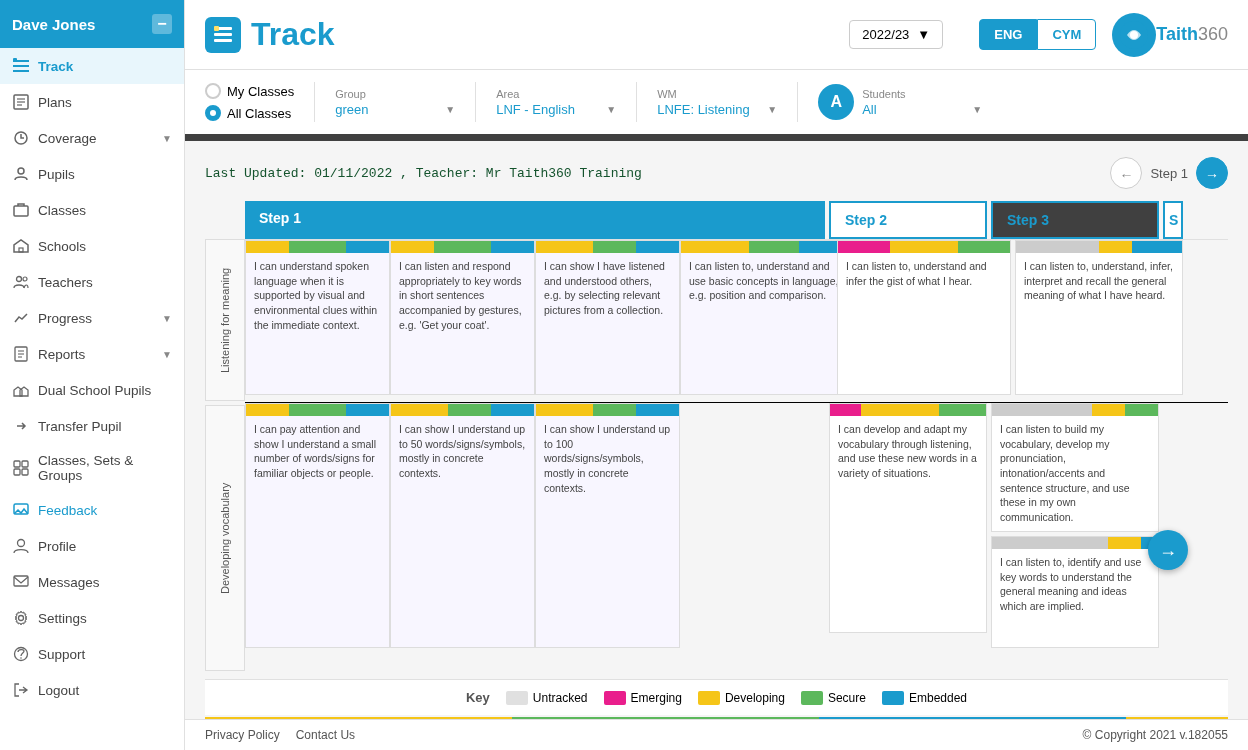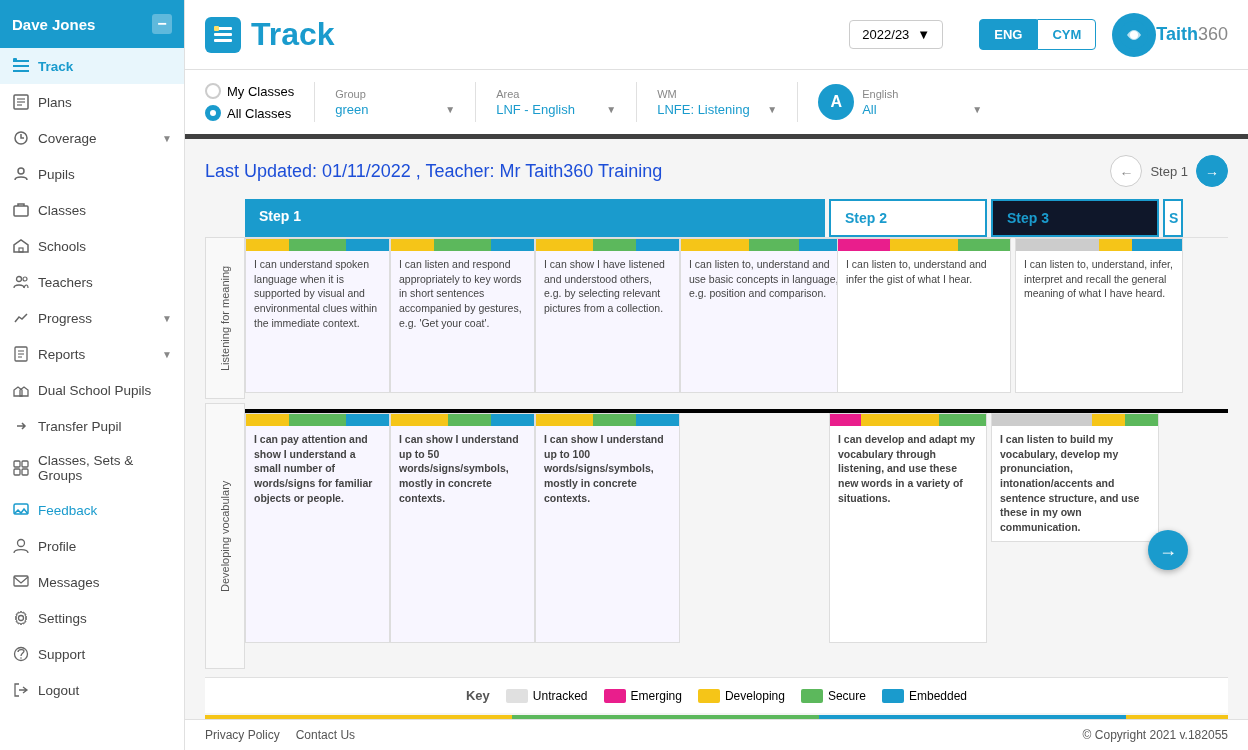--- a/index.html
+++ b/index.html
@@ -32,38 +32,38 @@
     .lang-btn:first-child { border-radius: 4px 0 0 4px; }
     .lang-btn:last-child { border-radius: 0 4px 4px 0; }
     .taith-logo { display: flex; align-items: center; gap: 0; }
     .taith-circle { width: 44px; height: 44px; border-radius: 50%; background: #1a9bcd; display: flex; align-items: center; justify-content: center; overflow: hidden; }
 
     
     .main-content { flex: 1; display: flex; flex-direction: column; overflow: hidden; }
     .main-inner { flex: 1; overflow: auto; padding: 0; }
 
     
-    .filter-bar { background: #fff; border-bottom: 5px solid #404040; padding: 12px 20px; display: flex; align-items: center; gap: 20px; flex-shrink: 0; }
+    .filter-bar { background: #fff; border-bottom: 7px solid #404040; padding: 12px 20px; display: flex; align-items: center; gap: 20px; flex-shrink: 0; }
     .radio-group { display: flex; flex-direction: column; gap: 6px; }
     .radio-item { display: flex; align-items: center; gap: 6px; cursor: pointer; }
     .radio-circle { width: 16px; height: 16px; border-radius: 50%; border: 2px solid #ccc; flex-shrink: 0; }
     .radio-circle.checked { border-color: #1a9bcd; background: #1a9bcd; position: relative; }
     .radio-circle.checked::after { content: ''; position: absolute; top: 50%; left: 50%; transform: translate(-50%,-50%); width: 6px; height: 6px; background: #fff; border-radius: 50%; }
     .filter-divider { width: 1px; height: 40px; background: #e0e0e0; }
     .filter-dropdown { display: flex; flex-direction: column; gap: 2px; cursor: pointer; min-width: 120px; }
     .filter-label { font-size: 11px; color: #888; }
     .filter-value { font-size: 13px; color: #1a9bcd; display: flex; align-items: center; gap: 4px; }
     .filter-value .down-arrow { margin-left: auto; color: #888; font-size: 10px; }
     .students-avatar { width: 36px; height: 36px; border-radius: 50%; background: #1a9bcd; color: #fff; display: flex; align-items: center; justify-content: center; font-size: 16px; font-weight: bold; margin-right: 8px; }
     .students-dropdown { display: flex; align-items: center; cursor: pointer; }
 
     
     .content-area { padding: 16px 20px; flex: 1; overflow: auto; }
     .update-bar { display: flex; align-items: center; justify-content: space-between; margin-bottom: 12px; }
-    .update-text { font-size: 18px; color: #1d4ed8; }
+    .update-text { font-size: 13px; color: #14532d; font-family: Liberation Mono, monospace; }
     .step-nav { display: flex; align-items: center; gap: 8px; }
     .nav-arrow { width: 32px; height: 32px; border-radius: 50%; border: 1px solid #ccc; background: #fff; display: flex; align-items: center; justify-content: center; cursor: pointer; font-size: 14px; color: #888; }
     .nav-arrow.active { background: #1a9bcd; color: #fff; border-color: #1a9bcd; }
     .step-label { font-size: 13px; color: #555; }
     .key-item { display: flex; align-items: center; gap: 5px; font-size: 12px; }
 
     
     .footer { background: #fff; border-top: 1px solid #e0e0e0; padding: 8px 20px; display: flex; justify-content: space-between; align-items: center; font-size: 12px; color: #555; flex-shrink: 0; }
     .card-item { width: 145px; min-height: 140px; border: 1px solid #ddd; background: #f8f6ff; flex-shrink: 0; display: flex; flex-direction: column; }
     .card-item.white-bg { background: #fff; }
@@ -343,21 +343,21 @@
         <span class="filter-label">WM</span>
         <div class="filter-value">
           <span>LNFE: Listening</span>
           <span class="down-arrow">▼</span>
         </div>
       </div>
       <div class="filter-divider"></div>
       <div class="students-dropdown">
         <div class="students-avatar">A</div>
         <div class="filter-dropdown">
-          <span class="filter-label">English</span>
+          <span class="filter-label">Students</span>
           <div class="filter-value">
             <span>All</span>
             <span class="down-arrow">▼</span>
           </div>
         </div>
       </div>
     </div>
 
     <div class="main-inner">
       <div class="content-area">
@@ -382,21 +382,21 @@
 
           <div style="flex:1;overflow:hidden;">
 
             <div style="display:flex;margin-bottom:0;">
               <div style="background:#1a9bcd;color:#fff;padding:9px 14px;font-size:14px;font-weight:bold;width:580px;flex-shrink:0;">
                 <span>Step 1</span>
               </div>
               <div style="background:#fff;color:#1a9bcd;padding:9px 14px;font-size:14px;font-weight:bold;width:158px;flex-shrink:0;border:2px solid #1a9bcd;margin-left:4px;">
                 <span>Step 2</span>
               </div>
-              <div style="background:#0f172a;color:#1a9bcd;padding:9px 14px;font-size:14px;font-weight:bold;width:168px;flex-shrink:0;border:2px solid #1a9bcd;margin-left:4px;overflow:hidden;">
+              <div style="background:#404040;color:#1a9bcd;padding:9px 14px;font-size:14px;font-weight:bold;width:168px;flex-shrink:0;border:2px solid #1a9bcd;margin-left:4px;overflow:hidden;">
                 <span>Step 3</span>
               </div>
               <div style="background:#fff;color:#1a9bcd;padding:9px 4px;font-size:14px;font-weight:bold;width:20px;flex-shrink:0;border:2px solid #1a9bcd;margin-left:4px;overflow:hidden;">S</div>
             </div>
 
             <div style="display:flex;margin-top:0;border-top:1px solid #e0e0e0;">
 
               <div style="display:flex;width:580px;flex-shrink:0;">
                 <div class="card-item" style="width:145px;">
                   <div class="card-bar-row">
@@ -448,21 +448,21 @@
                   <div class="card-bar-row">
                     <div style="flex:5;background:#ccc;"></div>
                     <div style="flex:2;background:#f5c518;"></div>
                     <div style="flex:3;background:#1a9bcd;"></div>
                   </div>
                   <div class="card-body">I can listen to, understand, infer, interpret and recall the general meaning of what I have heard.</div>
                 </div>
               </div>
             </div>
 
-            <div style="display:flex;margin-top:16px;border-top:4px solid #000000;font-weight:bold;">
+            <div style="display:flex;margin-top:7px;border-top:1px solid #000000;">
 
               <div style="display:flex;width:580px;flex-shrink:0;">
                 <div class="card-item" style="width:145px;min-height:230px;">
                   <div class="card-bar-row">
                     <div style="flex:3;background:#f5c518;"></div>
                     <div style="flex:4;background:#5cb85c;"></div>
                     <div style="flex:3;background:#1a9bcd;"></div>
                   </div>
                   <div class="card-body">I can pay attention and show I understand a small number of words/signs for familiar objects or people.</div>
                 </div>
@@ -496,20 +496,28 @@
               </div>
 
               <div style="width:168px;flex-shrink:0;margin-left:4px;display:flex;flex-direction:column;gap:4px;">
                 <div class="card-item white-bg" style="width:100%;min-height:112px;">
                   <div class="card-bar-row">
                     <div style="flex:6;background:#ccc;"></div>
                     <div style="flex:2;background:#f5c518;"></div>
                     <div style="flex:2;background:#5cb85c;"></div>
                   </div>
                   <div class="card-body">I can listen to build my vocabulary, develop my pronunciation, intonation/accents and sentence structure, and use these in my own communication.</div>
+                </div>
+                <div class="card-item white-bg" style="width:100%;min-height:112px;">
+                  <div class="card-bar-row">
+                    <div style="flex:7;background:#ccc;"></div>
+                    <div style="flex:2;background:#f5c518;"></div>
+                    <div style="flex:1;background:#1a9bcd;"></div>
+                  </div>
+                  <div class="card-body">I can listen to, identify and use key words to understand the general meaning and ideas which are implied.</div>
                 </div>
               </div>
             </div>
           </div>
 
           <div style="position:absolute;right:60px;bottom:180px;width:40px;height:40px;border-radius:50%;background:#1a9bcd;color:#fff;display:flex;align-items:center;justify-content:center;cursor:pointer;font-size:18px;box-shadow:0 2px 6px rgba(0,0,0,0.3);z-index:10;">→</div>
         </div>
 
         <div style="display:flex;align-items:center;justify-content:center;gap:16px;padding:10px 0;background:#fff;border-top:1px solid #e0e0e0;margin-top:8px;">
           <span style="font-size:13px;font-weight:bold;color:#555;">Key</span>

